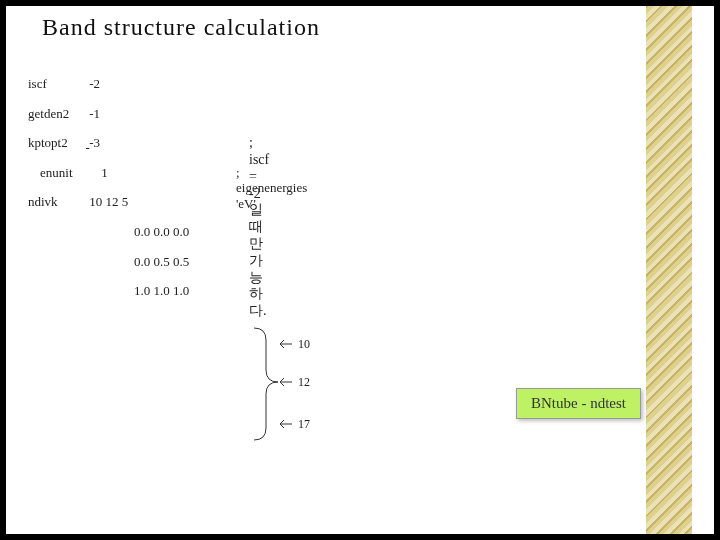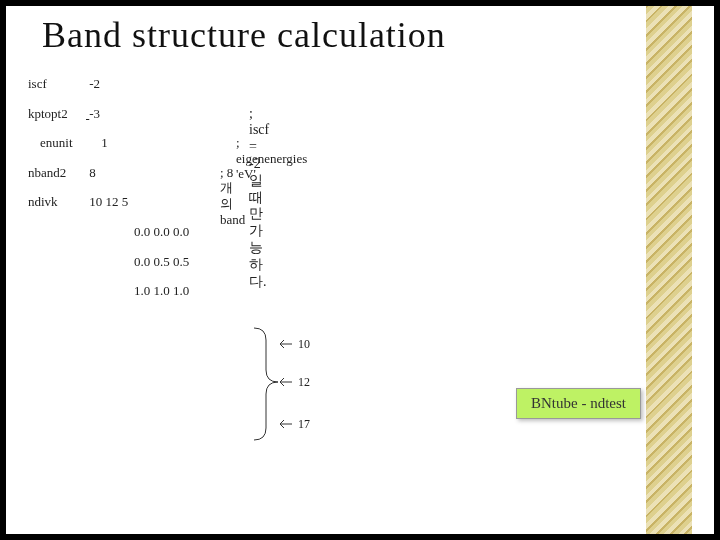--- a/index.html
+++ b/index.html
@@ -35,21 +35,21 @@
       #d8c87a 6px,
       #e8dcaa 6px,
       #e8dcaa 10px
     );
     opacity: 0.85;
   }
   .title {
     position: absolute;
     top: 8px;
     left: 36px;
-    font-size: 36px;
+    font-size: 24px;
     color: #111;
     letter-spacing: 1px;
   }
   .content {
     position: absolute;
     top: 70px;
     left: 22px;
     font-size: 13px;
     color: #222;
     line-height: 1.2;
@@ -93,38 +93,37 @@
   <div class="title">Band structure calculation</div>
 
   <div class="content">
 
 
     <div class="row">
       <span class="kw">iscf</span>
       <span class="vv">-2</span>
     </div>
 
+    <div class="row">
+      <span class="kw">getden2</span>
+      <span class="vv">-1</span>
+    </div>
 
     <div class="row" style="position:relative;text-decoration:underline;">
       <span class="kw">kptopt2</span>
       <span class="vv">-3</span>
       <span class="cmt2" style="font-size:14px;margin-left:33px;">;  iscf = -2 일때만 가능하다.</span>
     </div>
 
     <div class="row" style="position:relative;margin-left:12px;">
       <span class="kw">enunit</span>
       <span class="vv">1</span>
       <span class="cmt2" style="left:196px;">; eigenenergies 'eV'</span>
     </div>
 
-    <div class="row" style="position:relative;">
-      <span class="kw">nband2</span>
-      <span class="vv">8</span>
-      <span class="cmt2" style="left:192px;">; 8개의  band</span>
-    </div>
 
     <div class="row">
       <span class="kw">ndivk</span>
       <span>10 12 5</span>
     </div>
 
 
     <div class="numsblock">
       <div class="nr">0.0 0.0 0.0</div>
       <div class="nr">0.0 0.5 0.5</div>

